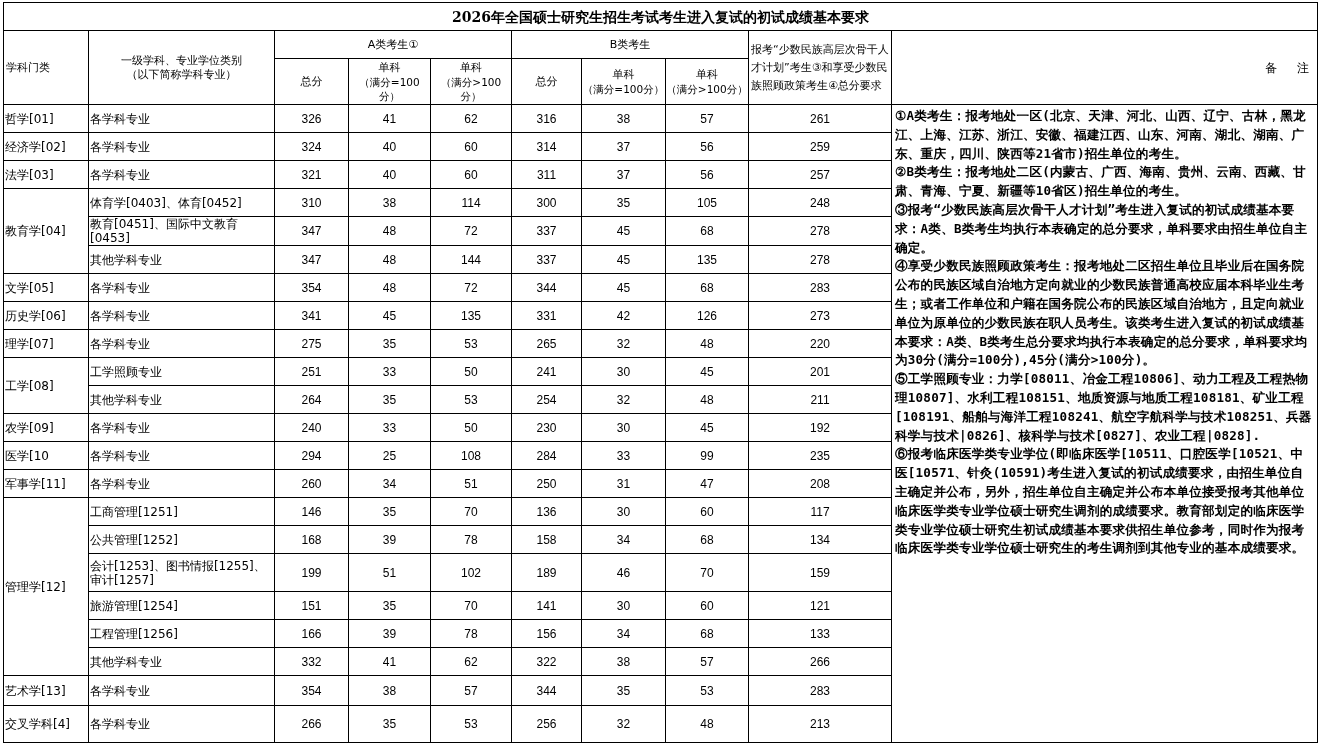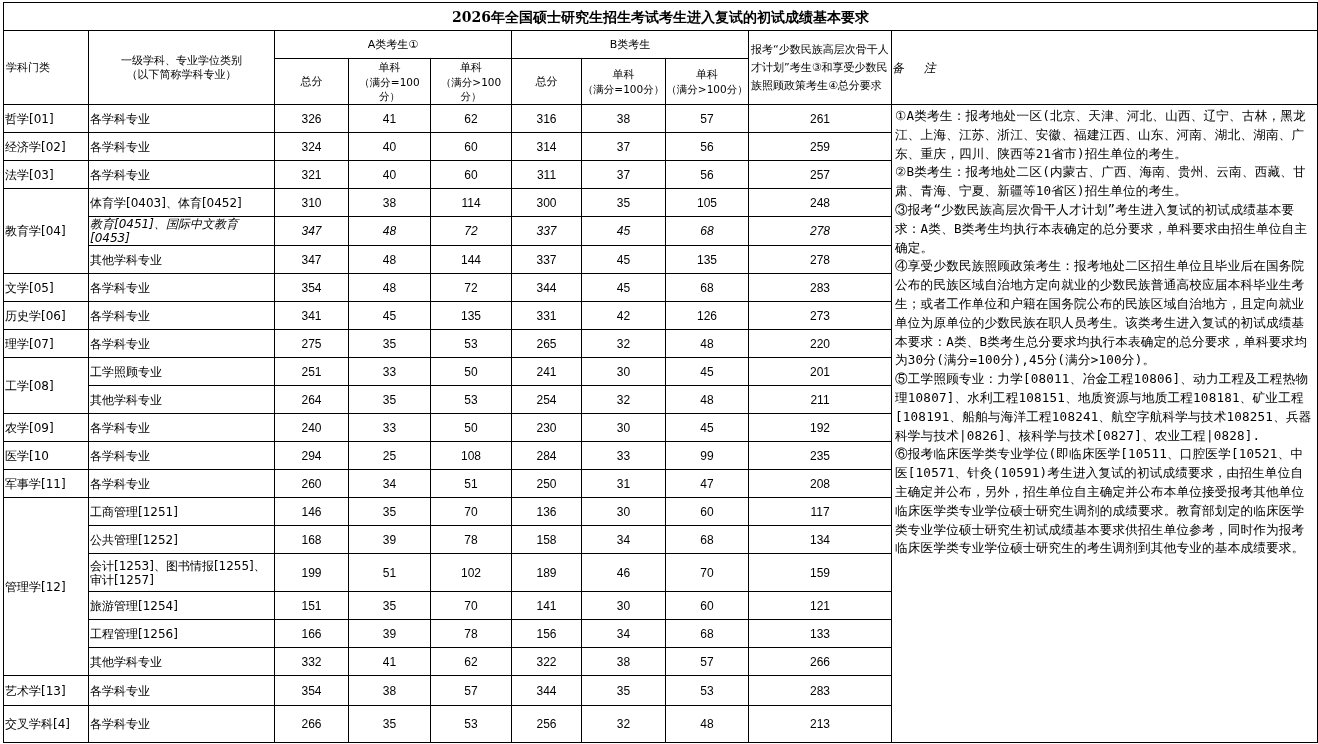--- a/index.html
+++ b/index.html
@@ -3,26 +3,26 @@
 <meta charset="utf-8">
 <style>
   html, body { margin: 0; padding: 0; background: #ffffff; }
   body { width: 1318px; height: 744px; overflow: hidden; position: relative;
          font-family: "DejaVu Sans", "Liberation Sans", sans-serif; color: #000; }
   table.main { position: absolute; left: 3px; top: 2px; border-collapse: collapse; table-layout: fixed; width: 1314px; }
   table.main td { border: 1.5px solid #000; padding: 0; font-size: 11.5px; line-height: 14px; vertical-align: middle; overflow: hidden; }
   .title { text-align: center; font-family: "DejaVu Serif", "Liberation Serif", serif; font-weight: bold; font-size: 14px !important; height: 27px; }
   .hdr { text-align: center; font-size: 11px !important; }
   .hdr-left { text-align: left; padding-left: 2px !important; }
-  .note-hdr { text-align: left; font-size: 12px !important; letter-spacing: 8px; font-style: italic; }
+  .note-hdr { text-align: right; font-size: 12px !important; letter-spacing: 8px; }
   .num { text-align: center; font-family: "Liberation Sans", sans-serif; font-size: 12px !important; }
   .cat { text-align: left; padding-left: 1px !important; font-size: 12px !important; }
   .sub { text-align: left; padding-left: 1px !important; font-size: 12px !important; }
   .notes { vertical-align: top !important; text-align: left; padding: 2px 4px 0 3px !important;
-           font-family: "DejaVu Sans Mono", "Liberation Mono", monospace; font-size: 12.6px !important; line-height: 18.8px !important; letter-spacing: 0.2px; }
+           font-family: "DejaVu Sans Mono", "Liberation Mono", monospace; font-size: 12.6px !important; line-height: 18.8px !important; letter-spacing: 0.2px; font-weight: bold; }
   .notes p { margin: 0; }
   .small { font-size: 10.5px; }
 </style>
 </head>
 <body>
 
 <table class="main">
   <colgroup>
     <col style="width:85px">
       <col style="width:186px">
@@ -115,21 +115,21 @@
         <td class="cat" rowspan="3">教育学[04]</td>
         <td class="sub">体育学[0403]、体育[0452]</td>
         <td class="num">310</td>
         <td class="num">38</td>
         <td class="num">114</td>
         <td class="num">300</td>
         <td class="num">35</td>
         <td class="num">105</td>
         <td class="num">248</td>
       </tr>
-      <tr style="height: 28px; font-style: italic;">
+      <tr style="height: 28px;">
         <td class="sub">教育[0451]、国际中文教育[0453]</td>
         <td class="num">347</td>
         <td class="num">48</td>
         <td class="num">72</td>
         <td class="num">337</td>
         <td class="num">45</td>
         <td class="num">68</td>
         <td class="num">278</td>
       </tr>
       <tr style="height: 28px;">

